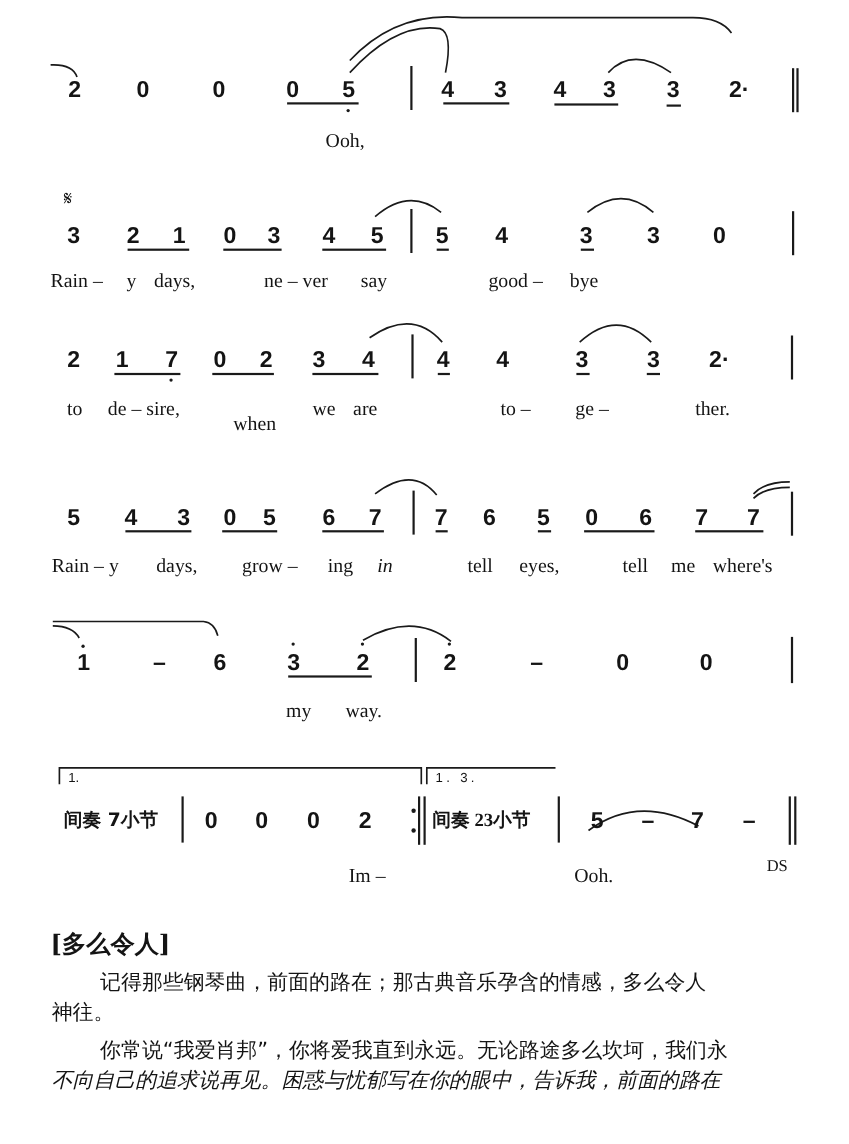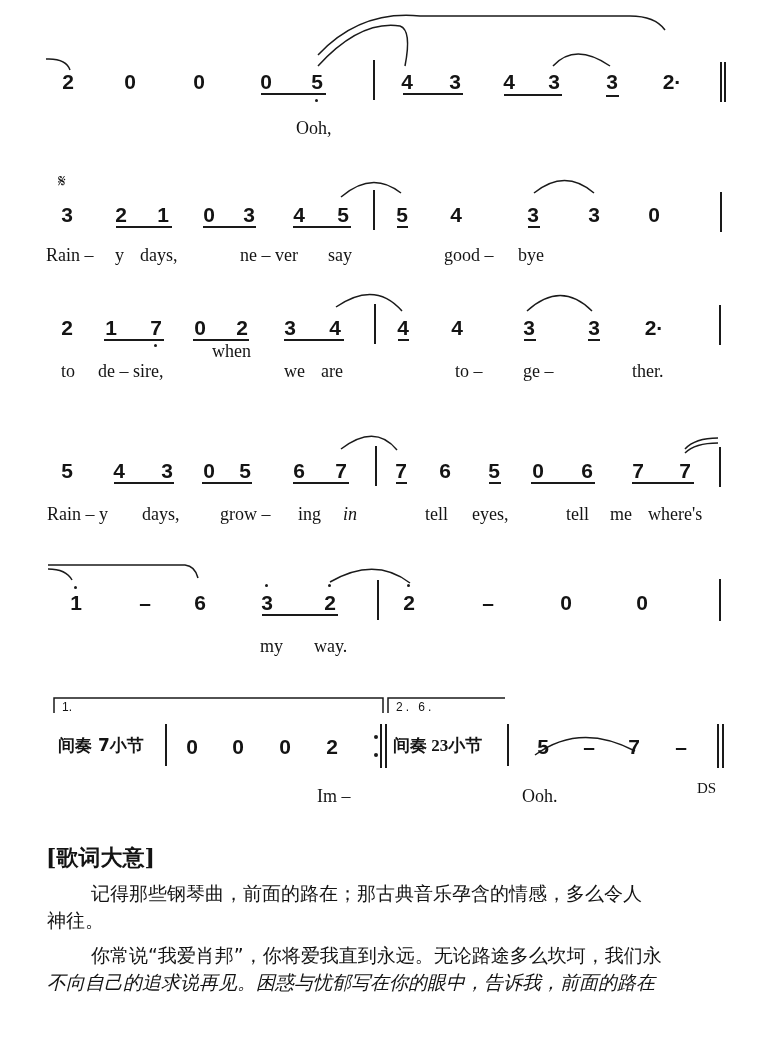--- a/index.html
+++ b/index.html
@@ -122,21 +122,21 @@
     <div class="uline" style="left:398px;top:339px;width:11px;"></div>
     <span class="note" style="left:448px;top:316px;">4</span>
     <span class="note" style="left:520px;top:316px;">3</span>
     <div class="uline" style="left:524px;top:339px;width:12px;"></div>
     <span class="note" style="left:585px;top:316px;">3</span>
     <div class="uline" style="left:588px;top:339px;width:12px;"></div>
     <span class="note" style="left:642px;top:316px;width:24px;">2·</span>
     <div class="bar" style="left:719px;top:305px;height:40px;"></div>
     <span class="lyric" style="left:61px;top:361px;">to</span>
     <span class="lyric" style="left:98px;top:361px;">de – sire,</span>
-    <span class="lyric" style="left:212px;top:341px;">when</span>
+    <span class="lyric" style="left:212px;top:375px;">when</span>
     <span class="lyric" style="left:284px;top:361px;">we</span>
     <span class="lyric" style="left:321px;top:361px;">are</span>
     <span class="lyric" style="left:455px;top:361px;">to –</span>
     <span class="lyric" style="left:523px;top:361px;">ge –</span>
     <span class="lyric" style="left:632px;top:361px;">ther.</span>
   </div>
 
   <div>
     <span class="note" style="left:58px;top:459px;">5</span>
     <span class="note" style="left:110px;top:459px;">4</span>
@@ -189,21 +189,21 @@
     <span class="note" style="left:479px;top:591px;">–</span>
     <span class="note" style="left:557px;top:591px;">0</span>
     <span class="note" style="left:633px;top:591px;">0</span>
     <div class="bar" style="left:719px;top:579px;height:42px;"></div>
     <span class="lyric" style="left:260px;top:636px;">my</span>
     <span class="lyric" style="left:314px;top:636px;">way.</span>
   </div>
 
   <div>
     <span class="volta-label" style="left:62px;top:700px;">1.</span>
-    <span class="volta-label" style="left:396px;top:700px;letter-spacing:3px;">2. 6.</span>
+    <span class="volta-label" style="left:396px;top:700px;letter-spacing:3px;">1. 3.</span>
     <span class="interlude cn" style="left:58px;top:734px;">间奏 7小节</span>
     <div class="bar" style="left:165px;top:724px;height:42px;"></div>
     <span class="note" style="left:183px;top:735px;">0</span>
     <span class="note" style="left:229px;top:735px;">0</span>
     <span class="note" style="left:276px;top:735px;">0</span>
     <span class="note" style="left:323px;top:735px;">2</span>
     <div class="dot" style="left:374px;top:735px;"></div>
     <div class="dot" style="left:374px;top:753px;"></div>
     <div class="bar" style="left:380px;top:724px;height:44px;width:2px;"></div>
     <div class="bar" style="left:385px;top:724px;height:44px;width:2px;"></div>
@@ -215,18 +215,18 @@
     <span class="note" style="left:672px;top:735px;">–</span>
     <div class="bar" style="left:717px;top:724px;height:44px;width:2px;"></div>
     <div class="bar" style="left:722px;top:724px;height:44px;width:2px;"></div>
     <span class="lyric" style="left:317px;top:786px;">Im –</span>
     <span class="lyric" style="left:522px;top:786px;">Ooh.</span>
     <span class="lyric" style="left:697px;top:778px;font-size:15px;">DS</span>
   </div>
 </div>
 
 <div>
-  <span class="section-title cn" style="left:46px;top:843px;">[歌词大意]</span>
+  <span class="section-title cn" style="left:46px;top:843px;">[多么令人]</span>
   <span class="para" style="left:91px;top:880px;">记得那些钢琴曲，前面的路在；那古典音乐孕含的情感，多么令人</span>
   <span class="para" style="left:47px;top:907px;">神往。</span>
   <span class="para" style="left:91px;top:942px;text-align:right;">你常说“我爱肖邦”，你将爱我直到永远。无论路途多么坎坷，我们永</span>
   <span class="para" style="left:47px;top:969px;font-style:italic;">不向自己的追求说再见。困惑与忧郁写在你的眼中，告诉我，前面的路在</span>
 </div>
 
 </body></html>

